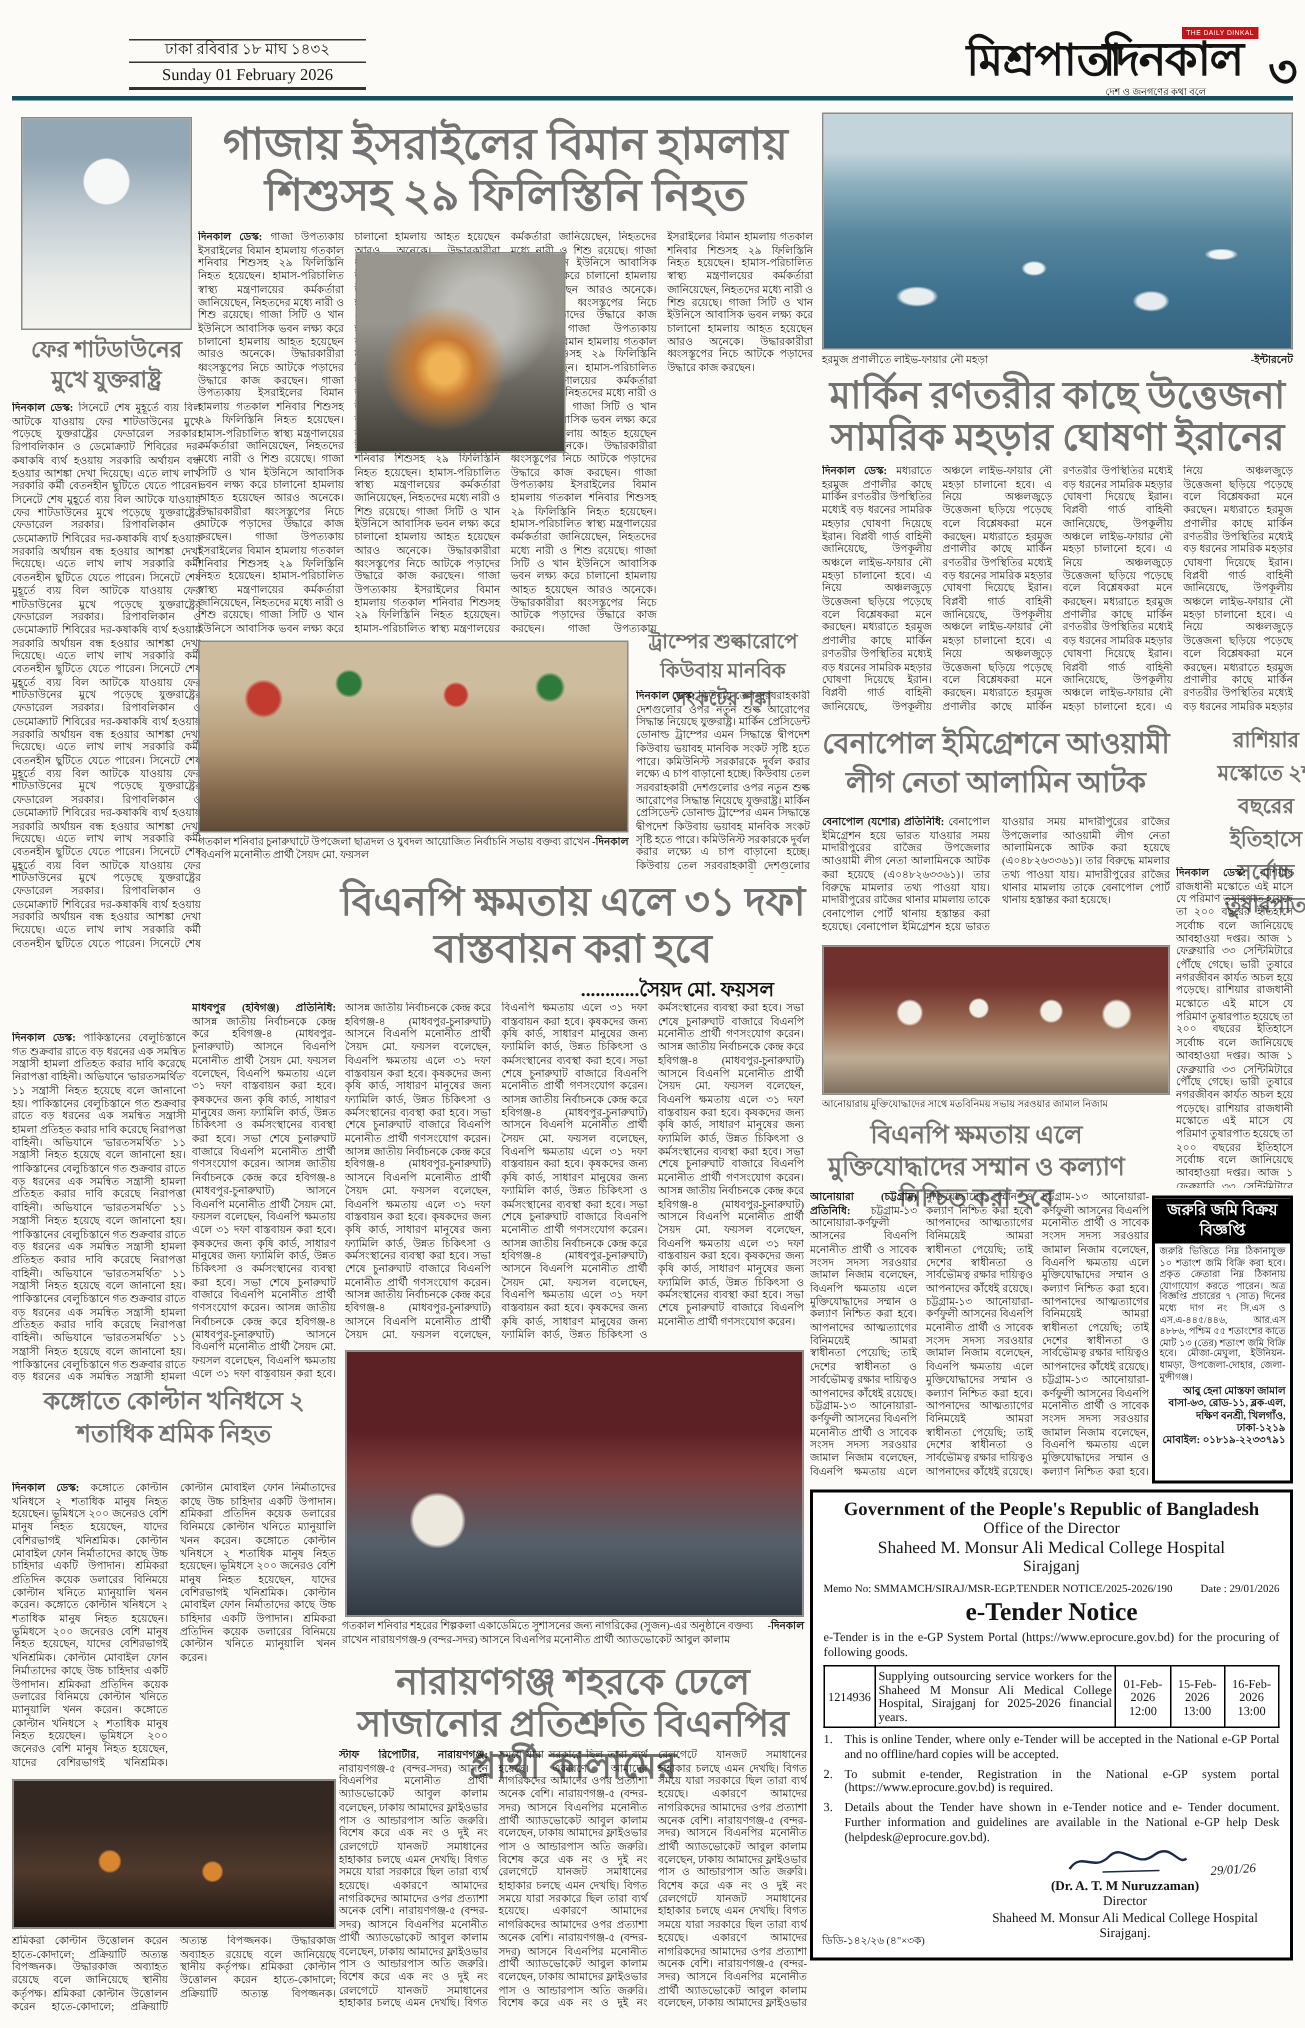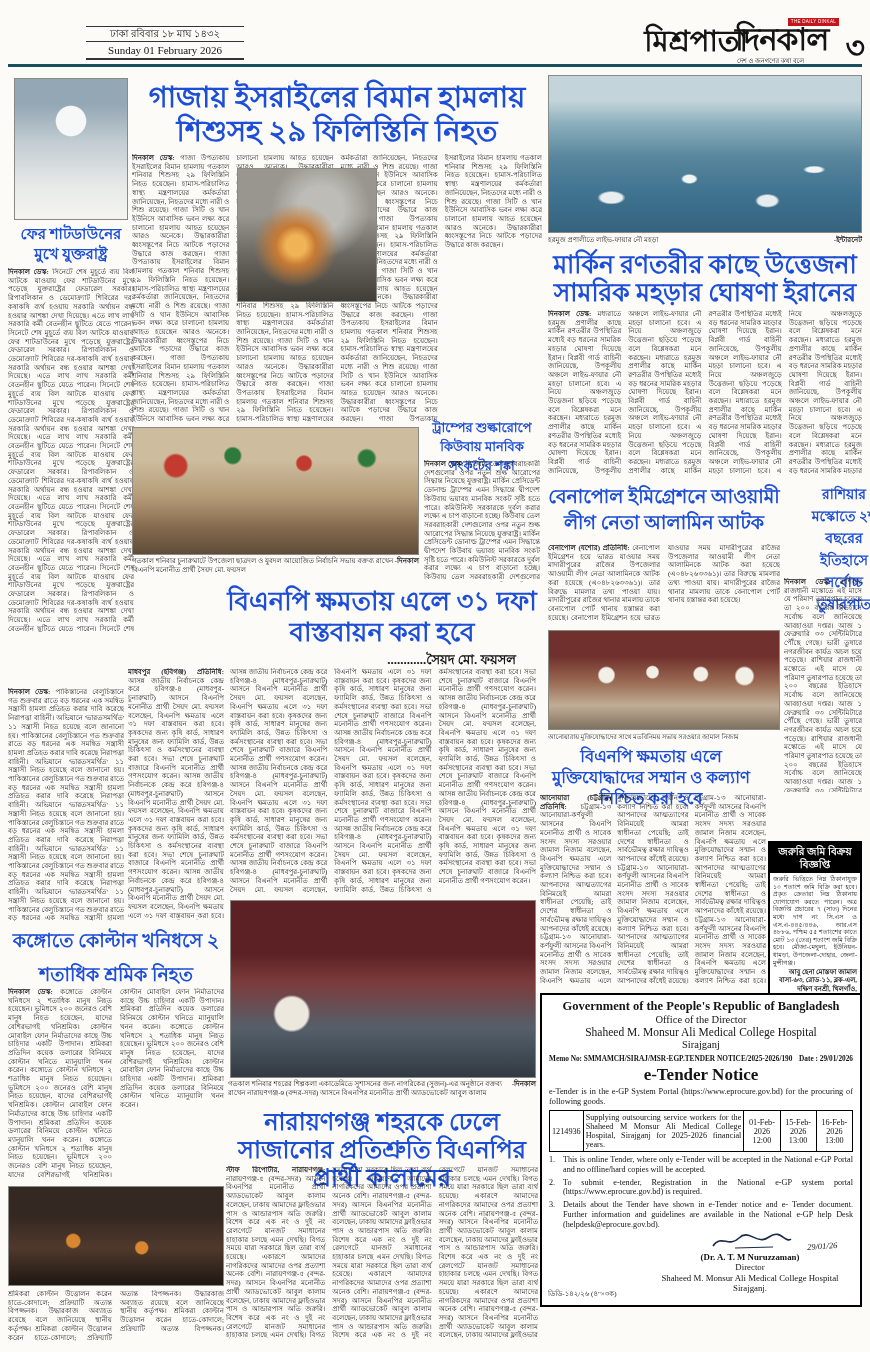--- a/index.html
+++ b/index.html
@@ -2,51 +2,51 @@
 <html><head>
 <meta charset="utf-8">
 <style>
   html,body{margin:0;padding:0;background:#888;}
   .page{position:relative;width:870px;height:1352px;margin:0 auto;background:#fcfbf7;overflow:hidden;
         font-family:"Liberation Serif","DejaVu Serif",serif;color:#141414;}
   .abs{position:absolute;}
   .photo{position:absolute;border:1px solid #8a8a84;box-sizing:border-box;}
   .cap{font-size:7px;line-height:9px;color:#222;}
   .cap .credit{float:right;font-weight:bold;}
-  .art-h{font-weight:bold;text-align:center;color:#1d4ed8;}
+  .art-h{font-weight:bold;text-align:center;color:#737373;}
   .body-txt{font-size:7px;line-height:8.7px;text-align:justify;overflow:hidden;color:#1c1c1c;}
   .body-txt b{font-weight:bold;}
   .cols{column-fill:auto;height:100%;}
   .c2{column-count:2;column-gap:8px;}
   .c3{column-count:3;column-gap:7px;}
   .c4{column-count:4;column-gap:7px;}
   
   .hdr-date{left:86px;top:26px;width:158px;border-top:1px solid #333;border-bottom:2px solid #333;text-align:center;}
   .hdr-date .bn{font-size:10px;line-height:14px;border-bottom:1px solid #333;}
   .hdr-date .en{font-size:11px;line-height:16px;font-style:normal;}
   .section-title{left:0;top:24px;width:748px;text-align:right;font-size:29px;line-height:34px;font-weight:600;}
   .logo{left:735px;top:18px;width:128px;height:46px;}
   .logo .badge{position:absolute;right:24px;top:0;background:#c3151c;color:#fff;font-size:4.5px;line-height:6px;
                padding:1px 3px;font-family:"Liberation Sans",sans-serif;letter-spacing:.3px;}
   .logo .name{position:absolute;left:0;top:6px;font-size:31px;line-height:32px;font-weight:800;letter-spacing:-1px;}
   .logo .tag{position:absolute;left:2px;top:38px;font-size:6.5px;}
   .logo .pageno{position:absolute;right:-2px;top:6px;font-size:30px;font-weight:bold;}
   .rule{left:8px;top:64px;width:854px;height:3px;background:#19505e;}
   
-  .land-ad{left:768px;top:797px;width:94px;height:192px;border:2px solid #000;box-sizing:border-box;background:#fff;margin-top:44px;}
+  .land-ad{left:768px;top:797px;width:94px;height:192px;border:2px solid #000;box-sizing:border-box;background:#fff;}
   .land-ad .t{background:#000;color:#fff;font-weight:bold;font-size:10.5px;line-height:13px;text-align:center;padding:2px 1px;}
   .land-ad .b{font-size:6.3px;line-height:7.6px;text-align:justify;padding:2px 3px;}
   .land-ad .c{font-size:6.8px;line-height:8.2px;font-weight:bold;text-align:right;padding:0 3px;}
   
   .tender{left:540px;top:993px;width:322px;height:314px;border:2.5px solid #000;box-sizing:border-box;background:#fff;
           font-family:"Liberation Serif",serif;padding:4px 7px;}
   .tender .l1{font-size:12.5px;font-weight:bold;text-align:center;line-height:15px;}
   .tender .l2{font-size:10.5px;text-align:center;line-height:12px;}
   .tender .l3{font-size:11.5px;text-align:center;line-height:13px;}
-  .tender .memo{display:flex;justify-content:space-between;font-size:7.3px;font-weight:bold;margin-top:3px;}
+  .tender .memo{display:flex;justify-content:space-between;font-size:7.3px;font-weight:normal;margin-top:3px;}
   .tender .etitle{font-size:17px;font-weight:bold;text-align:center;line-height:22px;margin:1px 0;}
   .tender .intro{font-size:8.3px;line-height:10px;text-align:justify;}
   .tender table{width:100%;border-collapse:collapse;margin-top:3px;}
   .tender th,.tender td{border:1px solid #000;font-size:7.6px;line-height:9px;padding:2px;vertical-align:middle;}
   .tender th{font-weight:bold;text-align:center;}
   .tender td.ctr{text-align:center;font-size:8.2px;}
   .tender td.goods{text-align:justify;font-size:8.2px;}
   .note{display:flex;font-size:8.2px;line-height:9.8px;margin-top:3px;}
   .note .n{width:14px;flex:none;}
   .note .tx{text-align:justify;}
@@ -112,21 +112,21 @@
   <div class="abs body-txt" style="left:8px;top:268px;width:126px;height:364px;">
     <b>দিনকাল ডেস্ক:</b>
     <span>সিনেটে শেষ মুহূর্তে ব্যয় বিল আটকে যাওয়ায় ফের শাটডাউনের মুখে পড়েছে যুক্তরাষ্ট্রের ফেডারেল সরকার। রিপাবলিকান ও ডেমোক্র্যাট শিবিরের দর-কষাকষি ব্যর্থ হওয়ায় সরকারি অর্থায়ন বন্ধ হওয়ার আশঙ্কা দেখা দিয়েছে। এতে লাখ লাখ সরকারি কর্মী বেতনহীন ছুটিতে যেতে পারেন। সিনেটে শেষ মুহূর্তে ব্যয় বিল আটকে যাওয়ায় ফের শাটডাউনের মুখে পড়েছে যুক্তরাষ্ট্রের ফেডারেল সরকার। রিপাবলিকান ও ডেমোক্র্যাট শিবিরের দর-কষাকষি ব্যর্থ হওয়ায় সরকারি অর্থায়ন বন্ধ হওয়ার আশঙ্কা দেখা দিয়েছে। এতে লাখ লাখ সরকারি কর্মী বেতনহীন ছুটিতে যেতে পারেন। সিনেটে শেষ মুহূর্তে ব্যয় বিল আটকে যাওয়ায় ফের শাটডাউনের মুখে পড়েছে যুক্তরাষ্ট্রের ফেডারেল সরকার। রিপাবলিকান ও ডেমোক্র্যাট শিবিরের দর-কষাকষি ব্যর্থ হওয়ায় সরকারি অর্থায়ন বন্ধ হওয়ার আশঙ্কা দেখা দিয়েছে। এতে লাখ লাখ সরকারি কর্মী বেতনহীন ছুটিতে যেতে পারেন। সিনেটে শেষ মুহূর্তে ব্যয় বিল আটকে যাওয়ায় ফের শাটডাউনের মুখে পড়েছে যুক্তরাষ্ট্রের ফেডারেল সরকার। রিপাবলিকান ও ডেমোক্র্যাট শিবিরের দর-কষাকষি ব্যর্থ হওয়ায় সরকারি অর্থায়ন বন্ধ হওয়ার আশঙ্কা দেখা দিয়েছে। এতে লাখ লাখ সরকারি কর্মী বেতনহীন ছুটিতে যেতে পারেন। সিনেটে শেষ মুহূর্তে ব্যয় বিল আটকে যাওয়ায় ফের শাটডাউনের মুখে পড়েছে যুক্তরাষ্ট্রের ফেডারেল সরকার। রিপাবলিকান ও ডেমোক্র্যাট শিবিরের দর-কষাকষি ব্যর্থ হওয়ায় সরকারি অর্থায়ন বন্ধ হওয়ার আশঙ্কা দেখা দিয়েছে। এতে লাখ লাখ সরকারি কর্মী বেতনহীন ছুটিতে যেতে পারেন। সিনেটে শেষ মুহূর্তে ব্যয় বিল আটকে যাওয়ায় ফের শাটডাউনের মুখে পড়েছে যুক্তরাষ্ট্রের ফেডারেল সরকার। রিপাবলিকান ও ডেমোক্র্যাট শিবিরের দর-কষাকষি ব্যর্থ হওয়ায় সরকারি অর্থায়ন বন্ধ হওয়ার আশঙ্কা দেখা দিয়েছে। এতে লাখ লাখ সরকারি কর্মী বেতনহীন ছুটিতে যেতে পারেন। সিনেটে শেষ মুহূর্তে ব্যয় বিল আটকে যাওয়ায় ফের শাটডাউনের মুখে পড়েছে যুক্তরাষ্ট্রের ফেডারেল সরকার। রিপাবলিকান ও ডেমোক্র্যাট শিবিরের দর-কষাকষি ব্যর্থ হওয়ায় সরকারি অর্থায়ন বন্ধ হওয়ার আশঙ্কা দেখা দিয়েছে। এতে লাখ লাখ সরকারি কর্মী বেতনহীন ছুটিতে যেতে পারেন। সিনেটে শেষ মুহূর্তে ব্যয় বিল আটকে যাওয়ায় ফের শাটডাউনের মুখে পড়েছে যুক্তরাষ্ট্রের ফেডারেল সরকার। রিপাবলিকান ও ডেমোক্র্যাট শিবিরের দর-কষাকষি ব্যর্থ হওয়ায় সরকারি অর্থায়ন বন্ধ হওয়ার আশঙ্কা দেখা দিয়েছে। এতে লাখ লাখ সরকারি কর্মী বেতনহীন ছুটিতে যেতে পারেন।</span>
   </div>
 
   <div class="abs body-txt" style="left:8px;top:688px;width:116px;height:234px;">
     <b>দিনকাল ডেস্ক:</b>
     <span>পাকিস্তানের বেলুচিস্তানে গত শুক্রবার রাতে বড় ধরনের এক সমন্বিত সন্ত্রাসী হামলা প্রতিহত করার দাবি করেছে নিরাপত্তা বাহিনী। অভিযানে 'ভারতসমর্থিত' ১১ সন্ত্রাসী নিহত হয়েছে বলে জানানো হয়। পাকিস্তানের বেলুচিস্তানে গত শুক্রবার রাতে বড় ধরনের এক সমন্বিত সন্ত্রাসী হামলা প্রতিহত করার দাবি করেছে নিরাপত্তা বাহিনী। অভিযানে 'ভারতসমর্থিত' ১১ সন্ত্রাসী নিহত হয়েছে বলে জানানো হয়। পাকিস্তানের বেলুচিস্তানে গত শুক্রবার রাতে বড় ধরনের এক সমন্বিত সন্ত্রাসী হামলা প্রতিহত করার দাবি করেছে নিরাপত্তা বাহিনী। অভিযানে 'ভারতসমর্থিত' ১১ সন্ত্রাসী নিহত হয়েছে বলে জানানো হয়। পাকিস্তানের বেলুচিস্তানে গত শুক্রবার রাতে বড় ধরনের এক সমন্বিত সন্ত্রাসী হামলা প্রতিহত করার দাবি করেছে নিরাপত্তা বাহিনী। অভিযানে 'ভারতসমর্থিত' ১১ সন্ত্রাসী নিহত হয়েছে বলে জানানো হয়। পাকিস্তানের বেলুচিস্তানে গত শুক্রবার রাতে বড় ধরনের এক সমন্বিত সন্ত্রাসী হামলা প্রতিহত করার দাবি করেছে নিরাপত্তা বাহিনী। অভিযানে 'ভারতসমর্থিত' ১১ সন্ত্রাসী নিহত হয়েছে বলে জানানো হয়। পাকিস্তানের বেলুচিস্তানে গত শুক্রবার রাতে বড় ধরনের এক সমন্বিত সন্ত্রাসী হামলা প্রতিহত করার দাবি করেছে নিরাপত্তা বাহিনী। অভিযানে 'ভারতসমর্থিত' ১১ সন্ত্রাসী নিহত হয়েছে বলে জানানো হয়।</span>
   </div>
 
-  <div class="abs art-h" style="left:8px;top:924px;width:216px;height:62px;font-size:19px;line-height:34px;">কঙ্গোতে কোল্টান খনিধসে ২ শতাধিক শ্রমিক নিহত</div>
+  <div class="abs art-h" style="left:8px;top:924px;width:216px;height:62px;font-size:16px;line-height:22px;">কঙ্গোতে কোল্টান খনিধসে ২ শতাধিক শ্রমিক নিহত</div>
   <div class="abs body-txt cols c2" style="left:8px;top:988px;width:216px;height:194px;">
     <b>দিনকাল ডেস্ক:</b>
     <span>কঙ্গোতে কোল্টান খনিধসে ২ শতাধিক মানুষ নিহত হয়েছেন। ভূমিধসে ২০০ জনেরও বেশি মানুষ নিহত হয়েছেন, যাদের বেশিরভাগই খনিশ্রমিক। কোল্টান মোবাইল ফোন নির্মাতাদের কাছে উচ্চ চাহিদার একটি উপাদান। শ্রমিকরা প্রতিদিন কয়েক ডলারের বিনিময়ে কোল্টান খনিতে ম্যানুয়ালি খনন করেন। কঙ্গোতে কোল্টান খনিধসে ২ শতাধিক মানুষ নিহত হয়েছেন। ভূমিধসে ২০০ জনেরও বেশি মানুষ নিহত হয়েছেন, যাদের বেশিরভাগই খনিশ্রমিক। কোল্টান মোবাইল ফোন নির্মাতাদের কাছে উচ্চ চাহিদার একটি উপাদান। শ্রমিকরা প্রতিদিন কয়েক ডলারের বিনিময়ে কোল্টান খনিতে ম্যানুয়ালি খনন করেন। কঙ্গোতে কোল্টান খনিধসে ২ শতাধিক মানুষ নিহত হয়েছেন। ভূমিধসে ২০০ জনেরও বেশি মানুষ নিহত হয়েছেন, যাদের বেশিরভাগই খনিশ্রমিক। কোল্টান মোবাইল ফোন নির্মাতাদের কাছে উচ্চ চাহিদার একটি উপাদান। শ্রমিকরা প্রতিদিন কয়েক ডলারের বিনিময়ে কোল্টান খনিতে ম্যানুয়ালি খনন করেন। কঙ্গোতে কোল্টান খনিধসে ২ শতাধিক মানুষ নিহত হয়েছেন। ভূমিধসে ২০০ জনেরও বেশি মানুষ নিহত হয়েছেন, যাদের বেশিরভাগই খনিশ্রমিক। কোল্টান মোবাইল ফোন নির্মাতাদের কাছে উচ্চ চাহিদার একটি উপাদান। শ্রমিকরা প্রতিদিন কয়েক ডলারের বিনিময়ে কোল্টান খনিতে ম্যানুয়ালি খনন করেন।</span>
   </div>
   <div class="photo ph-mine" style="left:8px;top:1186px;width:216px;height:100px;"></div>
   <div class="abs body-txt cols c2" style="left:8px;top:1290px;width:216px;height:58px;">
     <span>শ্রমিকরা কোল্টান উত্তোলন করেন হাতে-কোদালে; প্রক্রিয়াটি অত্যন্ত বিপজ্জনক। উদ্ধারকাজ অব্যাহত রয়েছে বলে জানিয়েছে স্থানীয় কর্তৃপক্ষ। শ্রমিকরা কোল্টান উত্তোলন করেন হাতে-কোদালে; প্রক্রিয়াটি অত্যন্ত বিপজ্জনক। উদ্ধারকাজ অব্যাহত রয়েছে বলে জানিয়েছে স্থানীয় কর্তৃপক্ষ। শ্রমিকরা কোল্টান উত্তোলন করেন হাতে-কোদালে; প্রক্রিয়াটি অত্যন্ত বিপজ্জনক। উদ্ধারকাজ অব্যাহত রয়েছে বলে জানিয়েছে স্থানীয় কর্তৃপক্ষ।</span>
   </div>
 
   <div class="abs art-h" style="left:132px;top:80px;width:410px;height:70px;font-size:29px;line-height:34px;">গাজায় ইসরাইলের বিমান হামলায় শিশুসহ ২৯ ফিলিস্তিনি নিহত</div>

